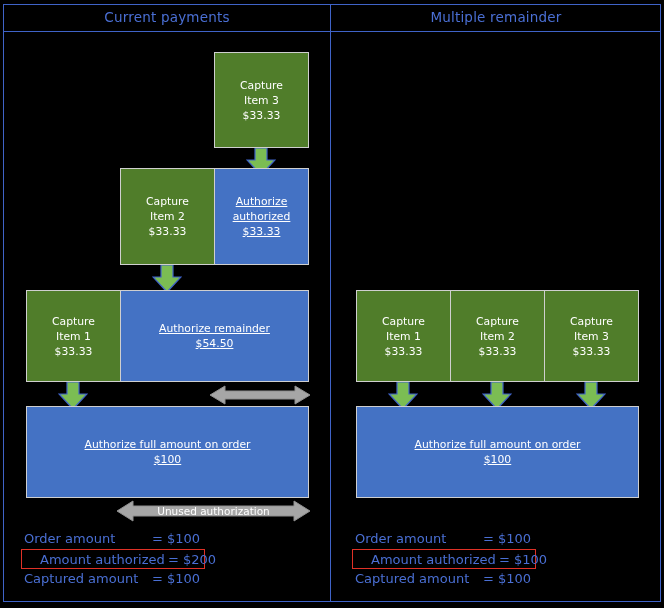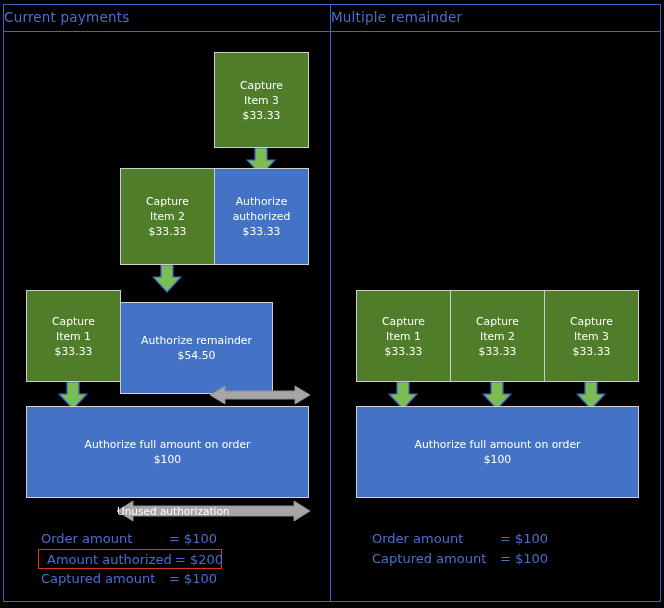--- a/index.html
+++ b/index.html
@@ -45,21 +45,21 @@
     width: 658px;
     height: 1px;
     background: #3f63c8;
   }
 
   .col-header {
     position: absolute;
     top: 6px;
     height: 22px;
     line-height: 22px;
-    text-align: left;
+    text-align: center;
     color: #4a6fd4;
     font-size: 13.5px;
     letter-spacing: .2px;
     white-space: nowrap;
   }
   #hdr-left  { left: 4px;   width: 326px; }
   #hdr-right { left: 331px; width: 330px; }
 
   
   .box {
@@ -70,21 +70,21 @@
     font-size: 10.8px;
     line-height: 15px;
     display: flex;
     flex-direction: column;
     align-items: center;
     justify-content: center;
     text-align: center;
     white-space: nowrap;
   }
   .box.green { background: #507d2a; }
-  .box.blue  { background: #4472c4; }
+  .box.blue  { background: #4472c4; text-decoration: underline; }
   .box .ln   { display: block; }
 
   
   .arrow-down {
     position: absolute;
     width: 30px;
     height: 28px;
   }
   .arrow-down svg { display: block; }
 
@@ -92,50 +92,49 @@
   .dbl-arrow {
     position: absolute;
     height: 24px;
   }
   .dbl-arrow svg { display: block; }
   .dbl-arrow .dbl-label {
     position: absolute;
     left: 0; right: 0; top: 0;
     height: 24px;
     line-height: 24px;
-    text-align: left;
+    text-align: center;
     color: #ffffff;
     font-size: 10.5px;
     white-space: nowrap;
   }
 
   
   .legend {
     position: absolute;
     color: #4a6fd4;
     font-size: 13px;
-    margin-left: 17px;
   }
   .legend-row {
     position: relative;
     height: 20px;
     line-height: 20px;
     white-space: nowrap;
   }
   .legend-row .lbl {
     display: inline-block;
     width: 128px;
   }
   .legend-row .val {
     display: inline-block;
   }
   .legend-row.highlight {
     box-sizing: border-box;
     border: 1px solid #e03126;
-    padding-left: 8px;
+    padding-left: 18px;
     margin-left: -3px;
     width: 184px;
   }
 </style>
 </head>
 <body>
 
 <div id="canvas">
 
   <div class="frame"></div>
@@ -172,21 +171,21 @@
     <svg width="30" height="28" viewBox="0 0 30 28">
       <polygon points="9,0 21,0 21,12 29,12 15,27 1,12 9,12" fill="#7bbd53" stroke="#3f63c8" stroke-width="1.2"></polygon>
     </svg>
   </div>
 
   <div class="box green" style="left:26px; top:290px; width:95px; height:92px;">
     <span class="ln">Capture</span>
     <span class="ln">Item 1</span>
     <span class="ln">$33.33</span>
   </div>
-  <div class="box blue" style="left:120px; top:302px; width:153px; height:92px;">
+  <div class="box blue" style="left:120px; top:290px; width:189px; height:92px;">
     <span class="ln">Authorize remainder</span>
     <span class="ln">$54.50</span>
   </div>
 
   <div class="arrow-down" style="left:58px; top:382px;">
     <svg width="30" height="28" viewBox="0 0 30 28">
       <polygon points="9,0 21,0 21,12 29,12 15,27 1,12 9,12" fill="#7bbd53" stroke="#3f63c8" stroke-width="1.2"></polygon>
     </svg>
   </div>
 
@@ -254,18 +253,21 @@
 
   <div class="box blue" style="left:356px; top:406px; width:283px; height:92px;">
     <span class="ln">Authorize full amount on order</span>
     <span class="ln">$100</span>
   </div>
 
   <div class="legend" style="left:355px; top:529px;">
     <div class="legend-row">
       <span class="lbl">Order amount</span><span class="val">= $100</span>
     </div>
+    <div class="legend-row highlight">
+      <span class="lbl">Amount authorized</span><span class="val">= $100</span>
+    </div>
     <div class="legend-row">
       <span class="lbl">Captured amount</span><span class="val">= $100</span>
     </div>
   </div>
 
 </div>
 
 </body></html>

